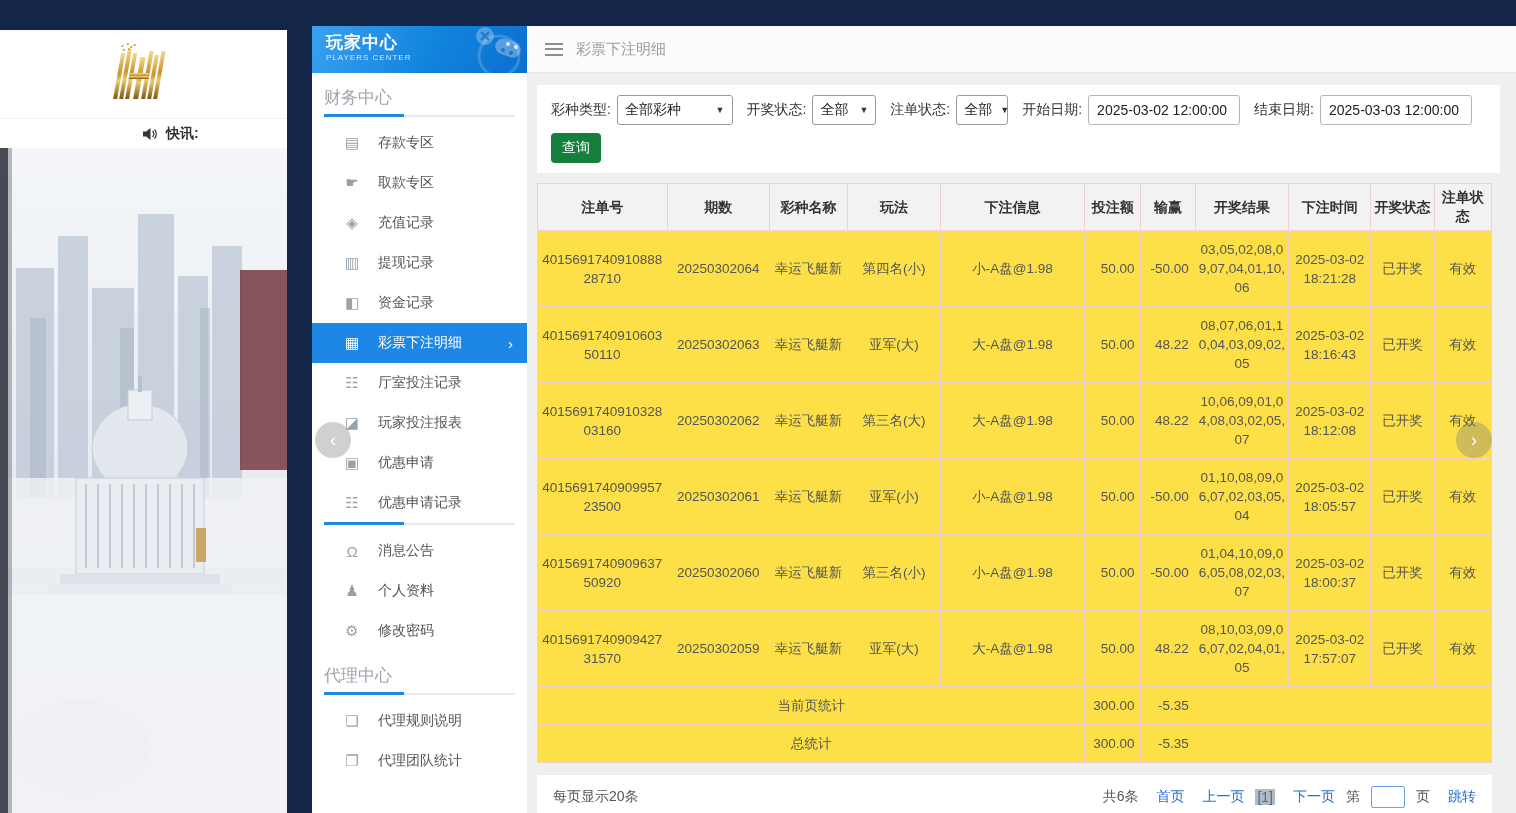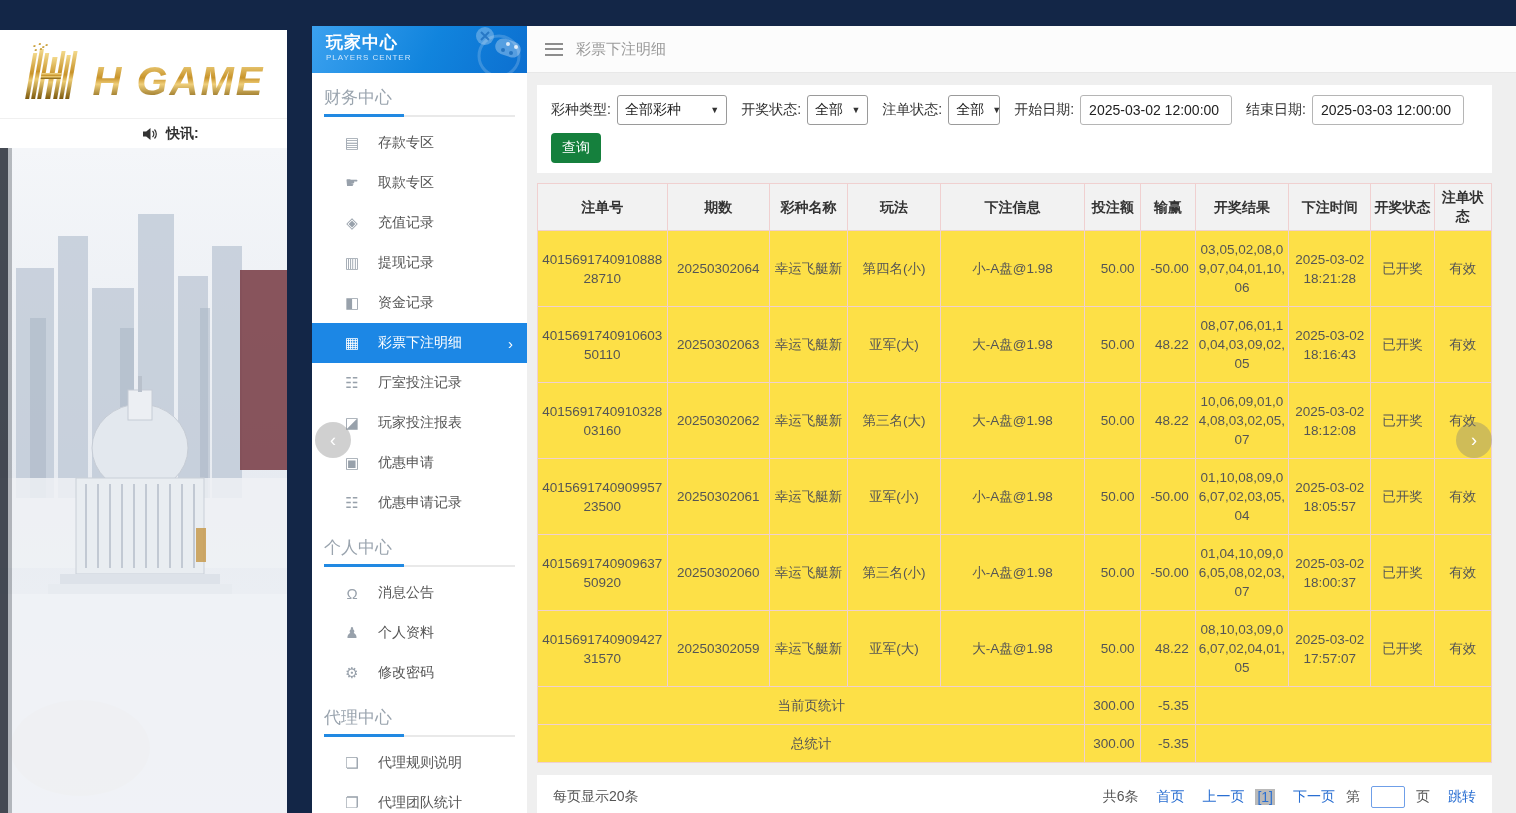--- a/index.html
+++ b/index.html
@@ -49,21 +49,21 @@
   #collapse-left { left:3px; top:396px; }
   #collapse-right { left:1144px; top:396px; }
 
   
   #content { position:absolute; left:215px; top:0; right:0; bottom:0; background:#efefef; overflow:hidden; }
   .topbar { height:47px; background:#fcfcfc; border-bottom:1px solid #e8e8e8; display:flex; align-items:center; gap:13px; padding-left:18px; }
   .hamburger { width:18px; height:13px; display:flex; flex-direction:column; justify-content:space-between; cursor:pointer; }
   .hamburger i { display:block; height:2px; background:#8d8d8d; }
   .topbar-title { color:#9a9a9a; font-size:15px; }
 
-  .filter-card { margin:12px 24px 0 10px; background:#fff; padding:10px 14px; }
+  .filter-card { margin:12px 16px 0 10px; background:#fff; padding:10px 14px; }
   .filter-row { display:flex; align-items:center; font-size:14px; color:#333; white-space:nowrap; }
   .f-label { margin-right:6px; }
   .fake-select { border:1px solid #9a9a9a; border-radius:3px; height:30px; background:#fff; display:inline-flex; align-items:center; justify-content:space-between; padding:0 7px; margin-right:14px; cursor:pointer; color:#222; }
   .fake-select .caret { font-size:9px; color:#333; margin-left:8px; }
   .sel-type { width:120px; } .sel-draw { width:66px; } .sel-order { width:52px; }
   .date-input { border:1px solid #b5b5b5; border-radius:3px; height:30px; width:152px; padding:0 8px; font-size:14px; color:#222; margin-right:14px; font-family:inherit; }
   .search-btn { margin-top:8px; width:50px; height:30px; background:#15803d; color:#fff; border:none; border-radius:4px; font-size:14px; cursor:pointer; font-family:inherit; }
 
   .table-card { margin:10px 24px 0 10px; background:#fde047; }
   table { width:100%; border-collapse:collapse; table-layout:fixed; font-size:13.5px; color:#555; }
@@ -109,21 +109,20 @@
           <rect x="42" y="8" width="4" height="48"></rect>
           <rect x="14" y="30" width="20" height="6"></rect>
           <rect x="1" y="2" width="2" height="2"></rect>
             <rect x="6" y="0" width="2" height="2"></rect>
           <rect x="10" y="3" width="2" height="2"></rect>
             <rect x="3" y="6" width="2" height="2"></rect>
           <rect x="13" y="1" width="2" height="2"></rect>
             <rect x="8" y="5" width="2" height="2"></rect>
         </g>
       </svg>
-      <span class="logo-text">H GAME</span>
     </div>
   </div>
   <div class="lp-news">
     <svg width="16" height="14" viewBox="0 0 16 14">
       <path d="M1 4.5 h3.2 L8.5 1 v12 L4.2 9.5 H1 Z" fill="#333"></path>
       <path d="M10.5 4 a4 4 0 0 1 0 6 M12.5 2.5 a6.5 6.5 0 0 1 0 9" stroke="#333" stroke-width="1.2" fill="none"></path>
     </svg>
     <span class="news-label">快讯:</span>
   </div>
   <div class="lp-photo">
@@ -238,21 +237,20 @@
           <span class="menu-label">玩家投注报表</span>
         </div>
         <div class="menu-item">
           <span class="menu-icon">▣</span>
           <span class="menu-label">优惠申请</span>
         </div>
         <div class="menu-item">
           <span class="menu-icon">☷</span>
           <span class="menu-label">优惠申请记录</span>
         </div>
-        <div class="section-title">个人中心</div>
         <div class="section-underline">
           <div class="section-underline-accent"></div>
         </div>
         <div class="menu-item">
           <span class="menu-icon">Ω</span>
           <span class="menu-label">消息公告</span>
         </div>
         <div class="menu-item">
           <span class="menu-icon">♟</span>
           <span class="menu-label">个人资料</span>

